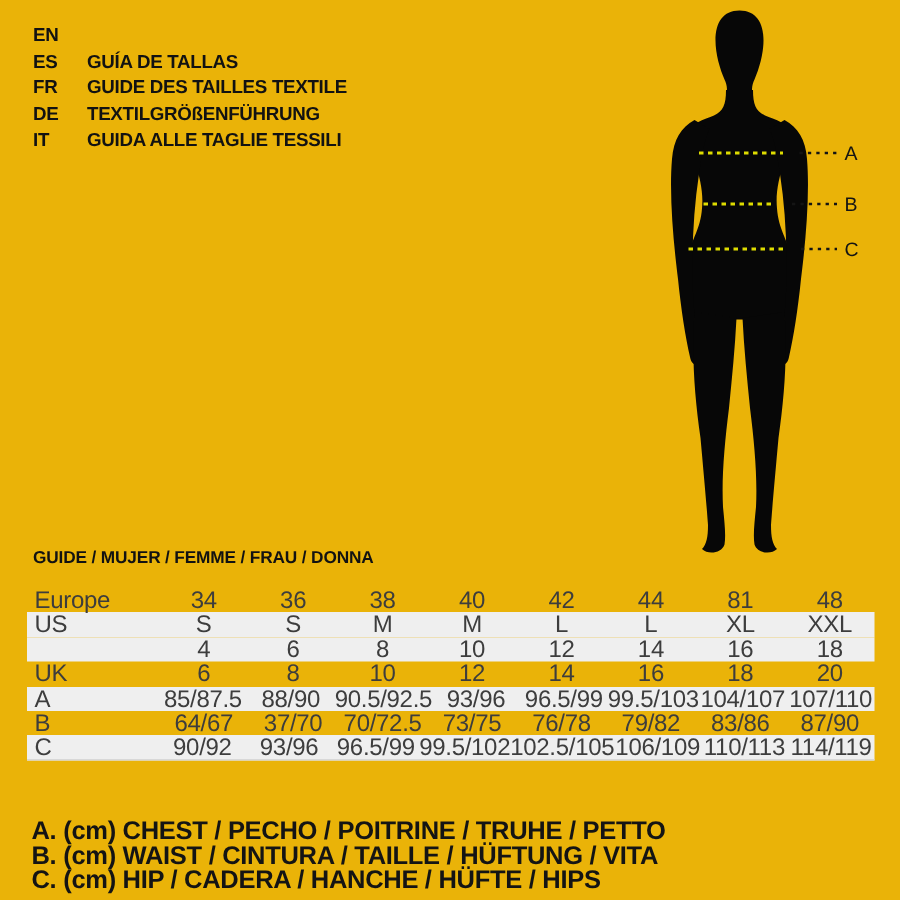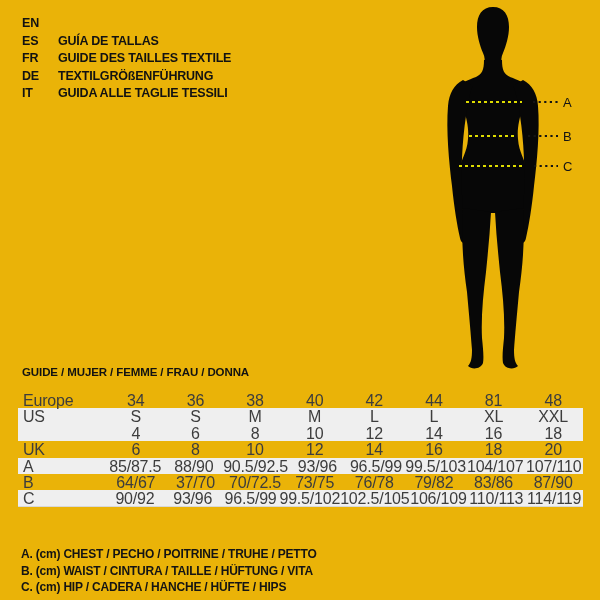--- a/index.html
+++ b/index.html
@@ -59,21 +59,21 @@
     font-size:16px;color:var(--table-ink);letter-spacing:-0.2px;
   }
   .t-row.shaded{background:var(--row-shade);}
   .t-row:last-child{border-bottom:1px solid #d8d8d8;}
   .row-label{padding-left:5px;text-align:left;}
   .t-cell{text-align:center;}
 
   
   .legend{
     position:absolute;left:21px;top:546px;
-    font-size:12px;font-weight:bold;letter-spacing:-0.2px;
+    font-size:17px;font-weight:bold;letter-spacing:-0.2px;
     line-height:16.6px;color:#141414;
   }
   .legend-line{white-space:nowrap;}
 </style>
 </head>
 <body>
 
 <div class="canvas">
 
   <div class="lang-list">

